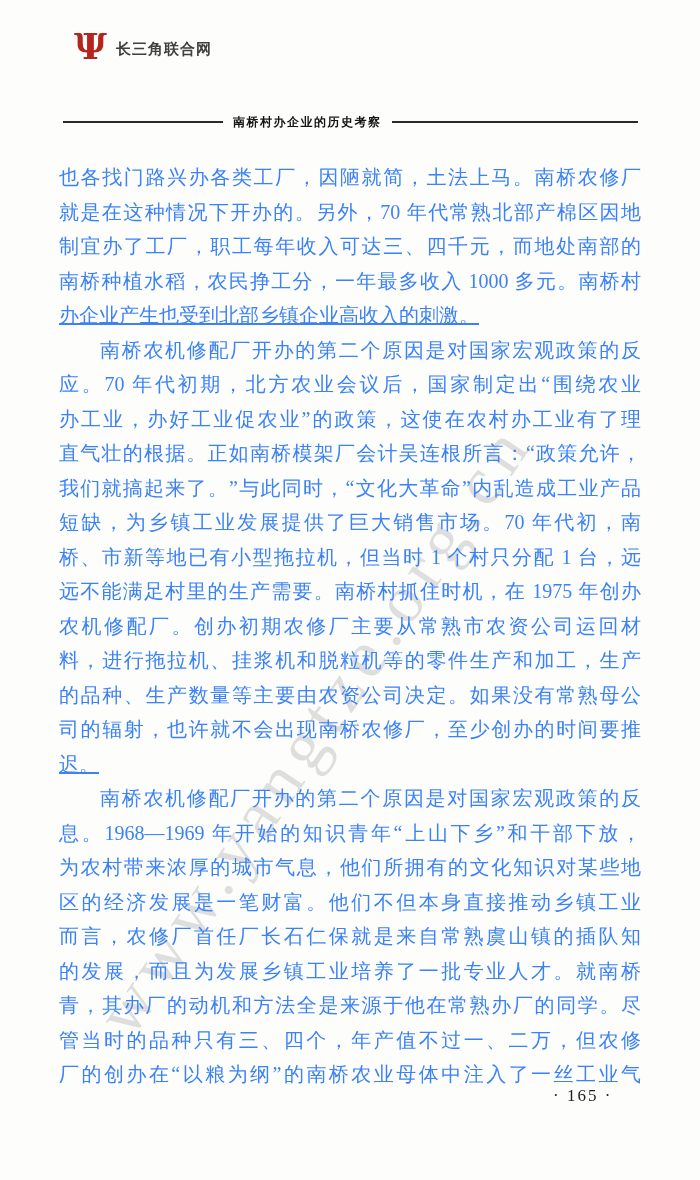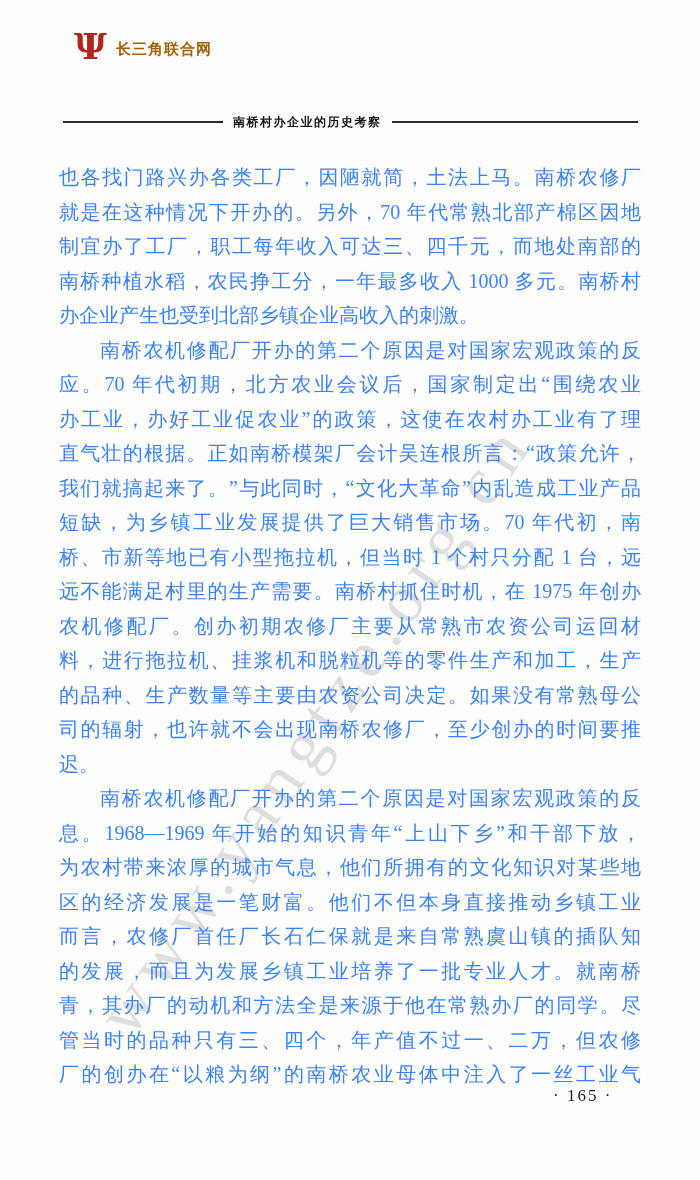--- a/index.html
+++ b/index.html
@@ -17,21 +17,21 @@
     position: absolute; left: 74px; top: 28px;
     display: flex; align-items: center; gap: 9px;
     z-index: 2;
   }
   .logo-icon {
     color: #b3251d;
     font-size: 36px; line-height: 1; font-weight: bold;
     font-family: "DejaVu Serif", serif;
   }
   .logo-text {
-    font-size: 15px; font-weight: bold; color: #a16207;
+    font-size: 15px; font-weight: bold; color: #404040;
     letter-spacing: 1px; padding-top: 6px;
     font-family: "Liberation Sans", sans-serif;
   }
 
   
   .header {
     position: absolute; left: 63px; right: 62px; top: 108px;
     height: 28px; display: flex; align-items: center;
     z-index: 2;
   }
@@ -47,21 +47,21 @@
   .content {
     position: absolute; left: 59px; top: 160px; width: 582px;
     z-index: 1;
   }
   .line {
     height: 34.5px; line-height: 34.5px;
     font-size: 20px; color: #3b82f6;
     text-align: justify; text-align-last: justify;
     white-space: nowrap;
   }
-  .line.short { text-align-last: left; }
+  .line.short { text-align-last: left; text-decoration: underline; }
   .line.indent { text-indent: 2.05em; }
 
   
   .watermark {
     position: absolute; left: 80px; top: 1005px;
     transform: rotate(-56deg); transform-origin: 0 0;
     font-size: 68px; letter-spacing: 9px;
     color: #b5b5b5; opacity: 0.42;
     white-space: nowrap; z-index: 0;
     font-family: "Liberation Serif", serif;

